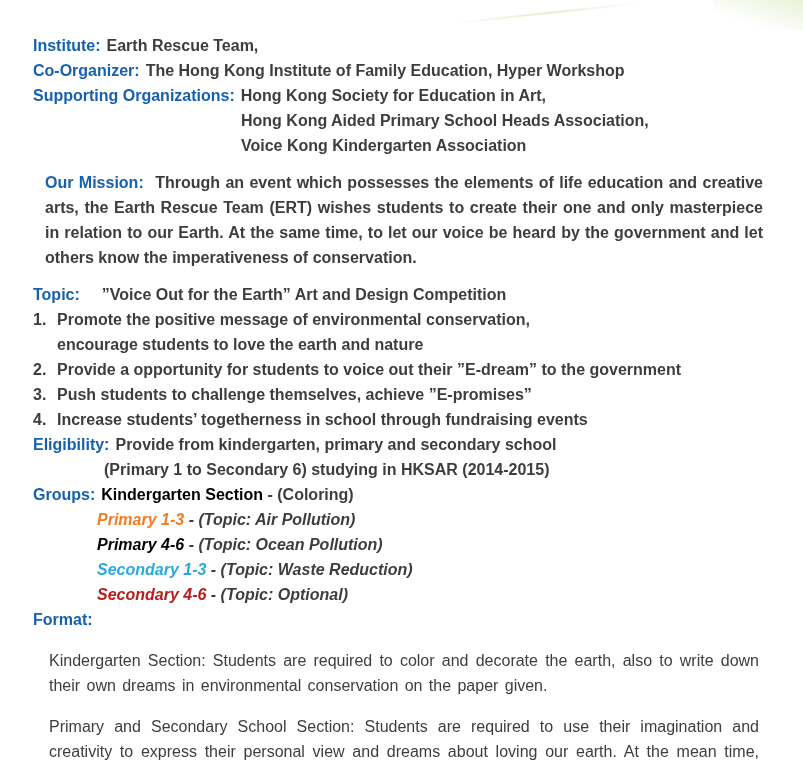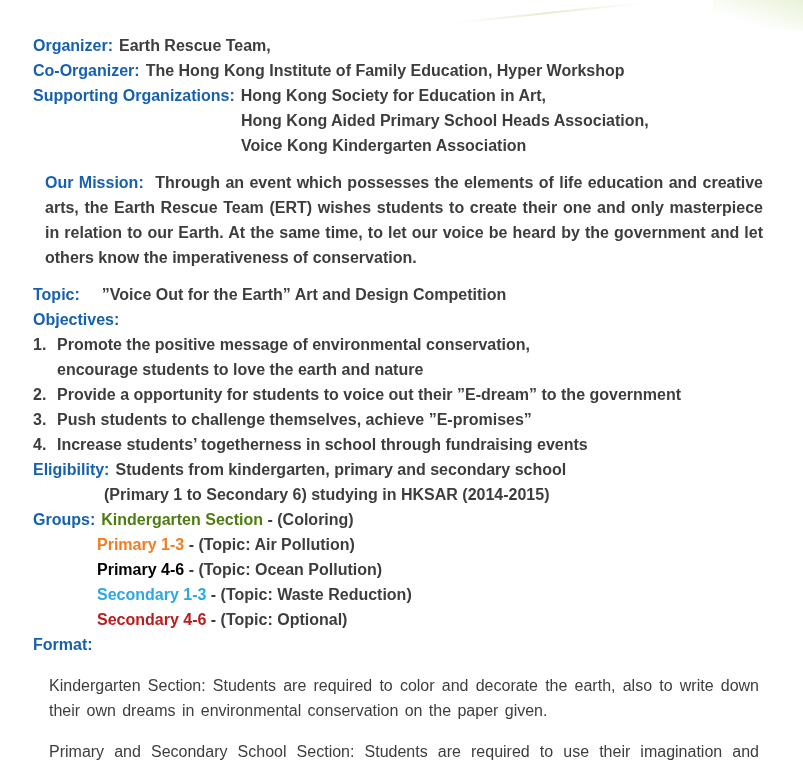--- a/index.html
+++ b/index.html
@@ -42,21 +42,21 @@
     font-weight: 600;
   }
   .row { white-space: nowrap; }
   .lbl {
     color: var(--label-blue, #1660b0);
     font-weight: 700;
     margin-right: 6px;
   }
   .indent-support { padding-left: 208px; }
   .indent-elig    { padding-left: 71px; }
-  .indent-group   { padding-left: 64px; }
+  .indent-group   { padding-left: 64px; font-style: italic; }
   .num {
     display: inline-block;
     width: 24px;
   }
   .just {
     margin: 12px;
     text-align: justify;
   }
   .topic-val { margin-left: 16px; }
   .group-name { font-weight: 700; }
@@ -70,21 +70,21 @@
 </head>
 <body>
 
 <div class="doc">
   <div class="bg-wedge"></div>
   <div class="bg-streak"></div>
 
   <div class="content">
 
     <div class="row">
-      <span class="lbl">Organizer:</span><span>Earth Rescue Team,</span>
+      <span class="lbl">Institute:</span><span>Earth Rescue Team,</span>
     </div>
 
     <div class="row">
       <span class="lbl">Co-Organizer:</span><span>The Hong Kong Institute of Family Education, Hyper Workshop</span>
     </div>
 
     <div class="row">
       <span class="lbl">Supporting Organizations:</span><span>Hong Kong Society for Education in Art,</span>
     </div>
     <div class="row indent-support">
@@ -96,47 +96,44 @@
 
     <p class="just">
       <span class="lbl">Our Mission:</span> <span>Through an event which possesses the elements of life education and creative arts, the Earth Rescue Team (ERT) wishes students to create their one and only masterpiece in relation to our Earth. At the same time, to let our voice be heard by the government and let others know the imperativeness of conservation.</span>
     </p>
 
     <div class="row">
       <span class="lbl">Topic:</span><span class="topic-val">”Voice Out for the Earth” Art and Design Competition</span>
     </div>
 
     <div class="row">
-      <span class="lbl">Objectives:</span>
-    </div>
-    <div class="row">
       <span class="num">1.</span><span>Promote the positive message of environmental conservation,</span>
     </div>
     <div class="row">
       <span class="num"></span><span>encourage students to love the earth and nature</span>
     </div>
     <div class="row">
       <span class="num">2.</span><span>Provide a opportunity for students to voice out their ”E-dream” to the government</span>
     </div>
     <div class="row">
       <span class="num">3.</span><span>Push students to challenge themselves, achieve ”E-promises”</span>
     </div>
     <div class="row">
       <span class="num">4.</span><span>Increase students’ togetherness in school through fundraising events</span>
     </div>
 
     <div class="row">
-      <span class="lbl">Eligibility:</span><span>Students from kindergarten, primary and secondary school</span>
+      <span class="lbl">Eligibility:</span><span>Provide from kindergarten, primary and secondary school</span>
     </div>
     <div class="row indent-elig">
       <span>(Primary 1 to Secondary 6) studying in HKSAR (2014-2015)</span>
     </div>
 
     <div class="row">
-      <span class="lbl">Groups:</span><span class="group-name" style="color: #4d7c0f; margin-top: 32px;">Kindergarten Section</span> <span>- (Coloring)</span>
+      <span class="lbl">Groups:</span><span class="group-name" style="color: #000000; margin-top: 32px;">Kindergarten Section</span> <span>- (Coloring)</span>
     </div>
     <div class="row indent-group">
       <span class="group-name" style="color: rgb(245, 123, 32);">Primary 1-3</span> <span>- (Topic: Air Pollution)</span>
     </div>
     <div class="row indent-group">
       <span class="group-name" style="color: #000000;">Primary 4-6</span> <span>- (Topic: Ocean Pollution)</span>
     </div>
     <div class="row indent-group">
       <span class="group-name" style="color: rgb(42, 169, 224);">Secondary 1-3</span> <span>- (Topic: Waste Reduction)</span>
     </div>

